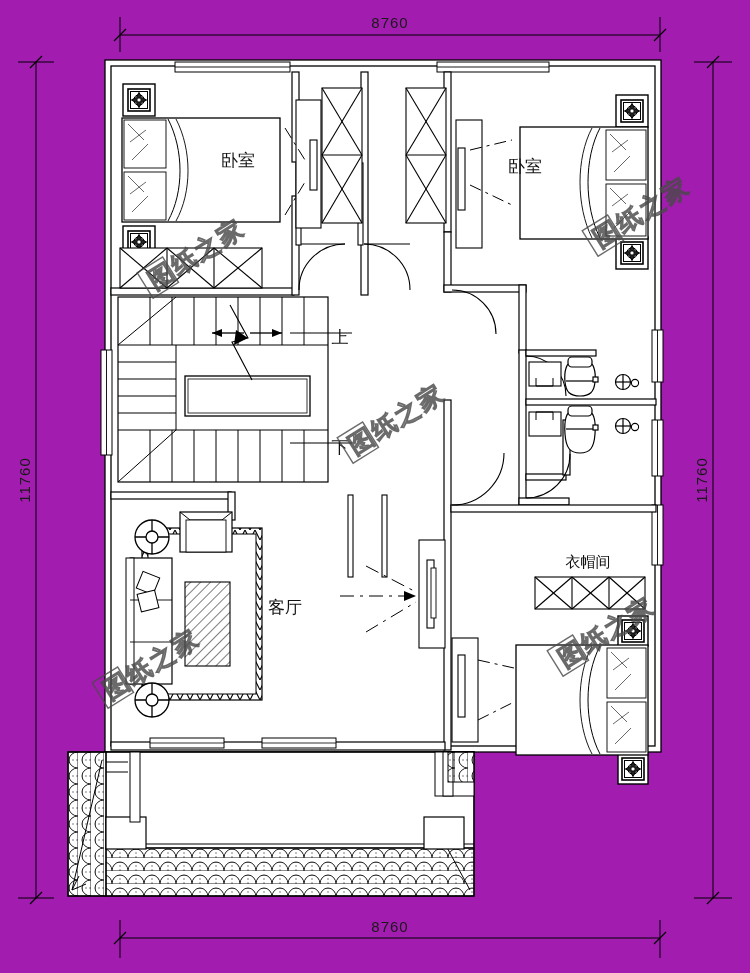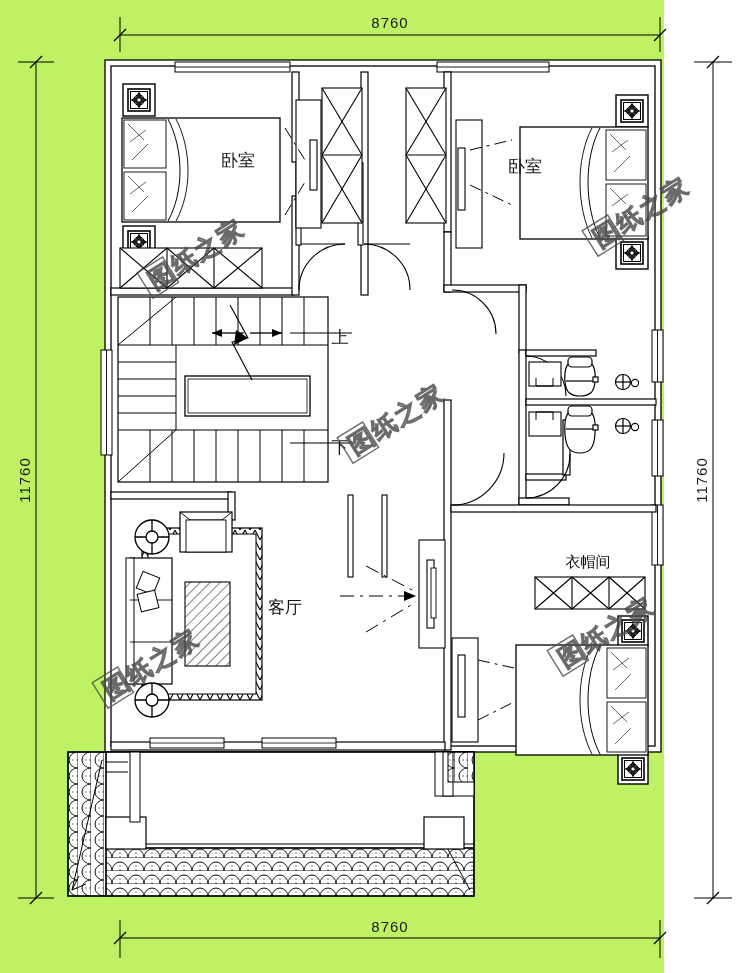--- a/index.html
+++ b/index.html
@@ -1,18 +1,18 @@
 <!DOCTYPE html>
 <html><head>
 <meta charset="utf-8">
 <style>
   html,body{margin:0;padding:0;background:#ffffff;}
   body{width:750px;height:973px;overflow:hidden;
        font-family:"Liberation Sans","DejaVu Sans",sans-serif;}
-  #stage{position:relative;width:664px;height:973px;background:#bef264;}
+  #stage{position:relative;width:750px;height:973px;background:#a21caf;}
   svg.plan{position:absolute;left:0;top:0;width:750px;height:973px;display:block;}
   .dimtext{font-family:"Liberation Sans",sans-serif;font-size:15px;fill:#1a1a1a;letter-spacing:1px;}
   .roomtext{font-family:"DejaVu Sans",sans-serif;font-size:17px;fill:#111;}
   .roomtext-sm{font-family:"DejaVu Sans",sans-serif;font-size:15px;fill:#111;}
   .arrowtext{font-family:"DejaVu Sans",sans-serif;font-size:17px;fill:#111;}
   .wm{font-family:"DejaVu Sans",sans-serif;font-size:25px;font-weight:bold;
       fill:none;stroke:#4a4a4a;stroke-width:0.9;opacity:.82;letter-spacing:2px;}
   .wmbox{fill:none;stroke:#4a4a4a;stroke-width:1.4;opacity:.82;}
 </style>
 </head>

